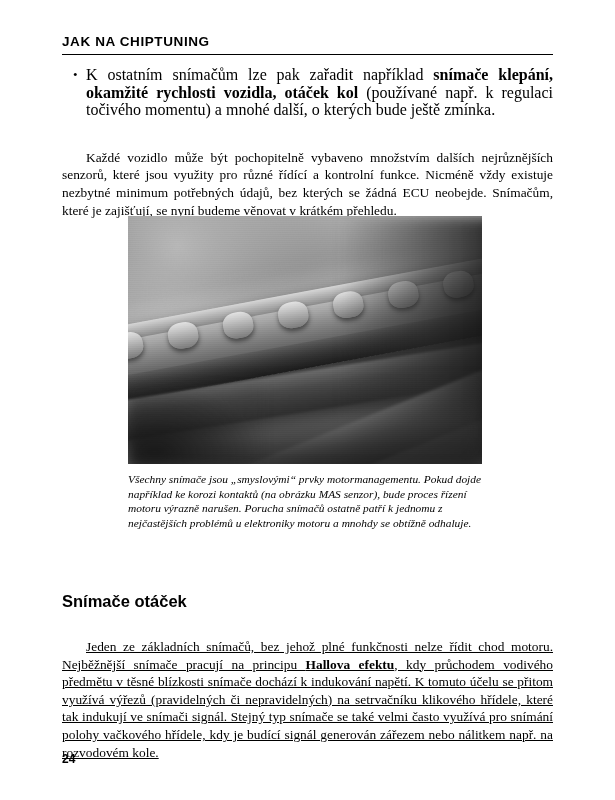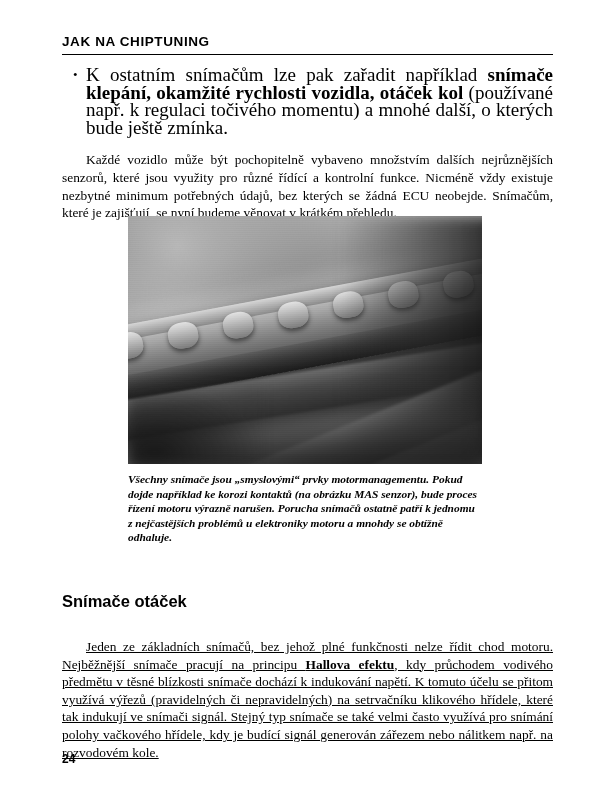--- a/index.html
+++ b/index.html
@@ -63,27 +63,27 @@
     padding-left: 11px;
   }
   .bullet-dot {
     width: 13px;
     flex: 0 0 13px;
     font-size: 13px;
     line-height: 17.6px;
   }
   .bullet-text {
     flex: 1 1 auto;
-    font-size: 19px;
+    font-size: 16px;
     line-height: 17.6px;
     text-align: justify;
   }
   .para-indent {
     text-indent: 24px;
-    margin-top: 15px;
+    margin-top: 30px;
   }
   b { font-weight: bold; }
 
   
   .figure {
     position: absolute;
     left: 128px;
     top: 216px;
     width: 354px;
   }
@@ -211,21 +211,21 @@
     inset: 0;
     background-image:
       repeating-linear-gradient(0deg, rgba(255,255,255,0.018) 0px, rgba(255,255,255,0.018) 1px, rgba(0,0,0,0.018) 1px, rgba(0,0,0,0.018) 2px);
     mix-blend-mode: overlay;
   }
 
   .caption {
     margin-top: 8px;
     font-family: "Liberation Serif", serif;
     font-style: italic;
-    font-weight: bold;
+    font-weight: normal;
     font-size: 11.4px;
     line-height: 14.6px;
     text-align: left;
     color: #000;
   }
 
   
   .section-title {
     position: absolute;
     left: 62px;

